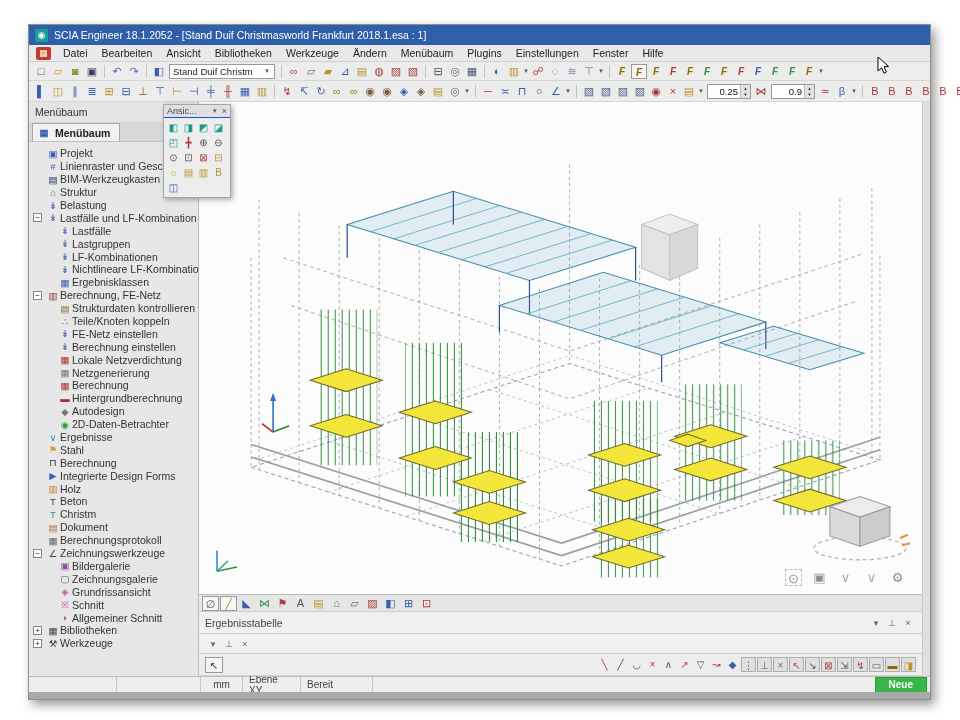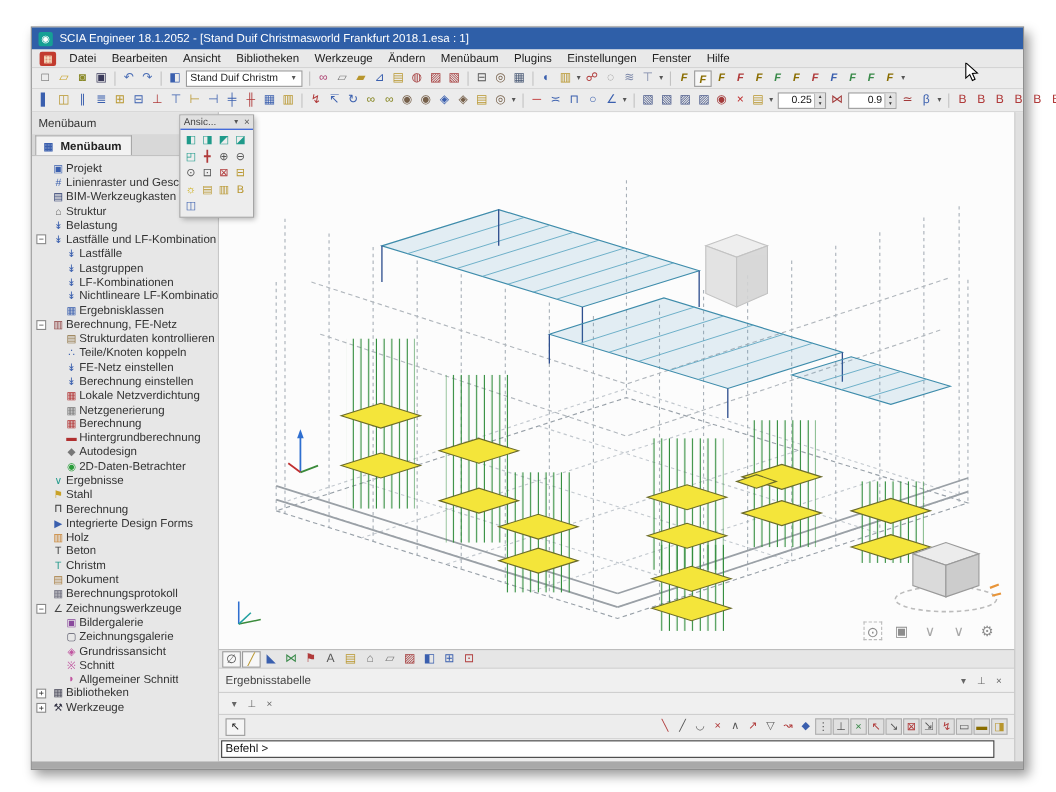--- a/index.html
+++ b/index.html
@@ -793,23 +793,20 @@
               <span class="tbi boxed" style="color: rgb(176, 58, 58);">↖</span>
               <span class="tbi boxed" style="color: rgb(85, 85, 85);">↘</span>
               <span class="tbi boxed" style="color: rgb(176, 58, 58);">⊠</span>
               <span class="tbi boxed" style="color: rgb(85, 85, 85);">⇲</span>
               <span class="tbi boxed" style="color: rgb(176, 58, 58);">↯</span>
               <span class="tbi boxed" style="color: rgb(85, 85, 85);">▭</span>
               <span class="tbi boxed" style="color: rgb(138, 109, 0);">▬</span>
               <span class="tbi boxed" style="color: rgb(184, 150, 46);">◨</span>
             </span>
         </div>
-        <div class="cmd-input-row">
-          <div class="cmd-input">Befehl &gt;</div>
-        </div>
       </div>
 
       <div class="rightedge"></div>
 
       <div class="palette">
         <div class="palette-title">
           <span class="t">Ansic...</span>
           <span class="caret">▾</span>
           <span style="font-size:9px;color:#555">×</span>
         </div>
@@ -829,19 +826,27 @@
             <span class="tbi" style="color: rgb(184, 150, 46);">⊟</span>
             <span class="tbi" style="color: rgb(201, 168, 0);">☼</span>
             <span class="tbi" style="color: rgb(184, 150, 46);">▤</span>
             <span class="tbi" style="color: rgb(184, 150, 46);">▥</span>
             <span class="tbi" style="color: rgb(184, 150, 46);">B</span>
             <span class="tbi" style="color: rgb(58, 95, 174);">◫</span>
           </div>
       </div>
     </div>
 
+    <div class="statusbar">
+      <span class="scell w1"></span>
+      <span class="scell w2"></span>
+      <span class="scell mm">mm</span>
+      <span class="scell plane">Ebene XY</span>
+      <span class="scell ready">Bereit</span>
+      <span class="neue">Neue</span>
+    </div>
     <div class="bottomstrip"></div>
   </div>
 
   <svg class="mouse" width="14" height="18" viewBox="0 0 14 18">
     <polygon points="1,0 1,14 4.6,10.8 7,16.2 9.4,15 7,9.8 11.6,9.4" fill="#fff" stroke="#000" stroke-width="1"></polygon>
   </svg>
 </div>
 
 </body></html>

